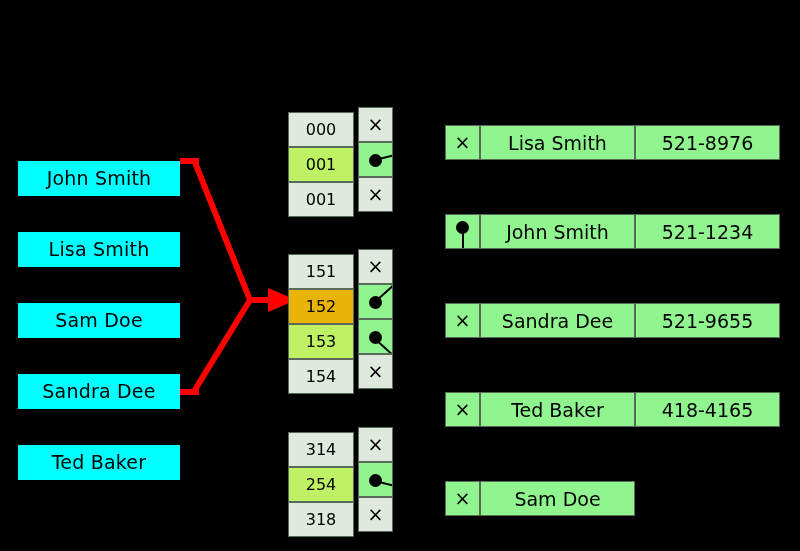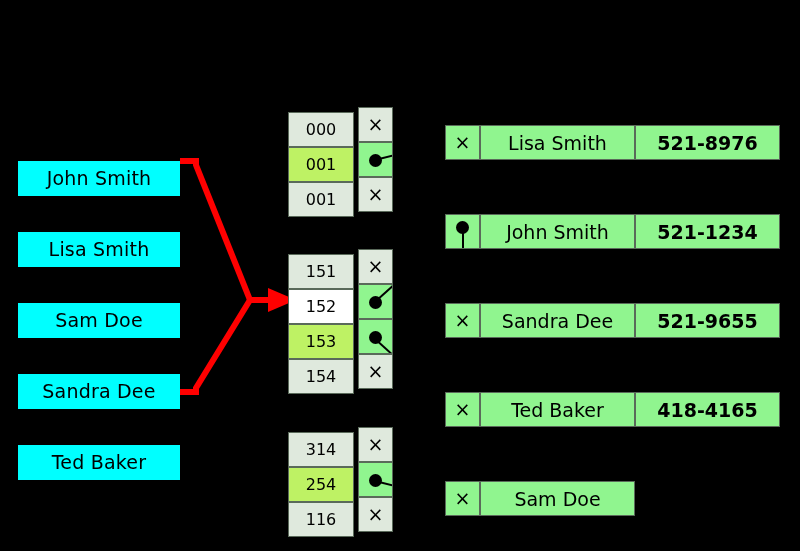--- a/index.html
+++ b/index.html
@@ -28,21 +28,21 @@
     position:absolute;left:0;top:5px;
     width:66px;height:35px;
     box-sizing:border-box;
     border:1.4px solid #5a6a5a;
     display:flex;align-items:center;justify-content:center;
     font-size:16px;
     background:#dfe9dd;
   }
   .bucket-index.empty{background:#dfe9dd;}
   .bucket-index.highlight{background:#bef264;}
-  .bucket-index.collision{background:#ffffff;}
+  .bucket-index.collision{background:#eab308;}
   .bucket-ptr{
     position:absolute;left:70px;top:0;
     width:35px;height:35px;
     box-sizing:border-box;
     border:1.4px solid #5a6a5a;
     background:#dfe9dd;
     overflow:hidden;
   }
   .bucket-ptr.filled{background:#90f58f;}
   .ptr-x{
@@ -83,21 +83,20 @@
     display:flex;align-items:center;justify-content:center;
     font-size:19px;
   }
   .rec-phone{
     width:145px;
     box-sizing:border-box;
     border:1.4px solid #5a6a5a;
     background:#90f58f;
     display:flex;align-items:center;justify-content:center;
     font-size:19px;
-    font-weight:bold;
   }
   .rec-dot{
     position:absolute;width:13px;height:13px;border-radius:50%;
     background:#000;left:10px;top:6px;
   }
   .rec-vline{
     position:absolute;width:2.4px;background:#000;
     left:15.8px;top:12px;height:22px;
   }
 
@@ -220,21 +219,21 @@
         <span>254</span>
       </div>
       <div class="bucket-ptr filled">
         <div class="ptr-dot"></div>
         <div class="ptr-line" style="left:16px;top:17px;width:28px;transform:rotate(14deg);"></div>
       </div>
     </div>
 
     <div class="bucket-row">
       <div class="bucket-index empty">
-        <span>116</span>
+        <span>318</span>
       </div>
       <div class="bucket-ptr">
         <div class="ptr-x">×</div>
       </div>
     </div>
   </div>
 
   <div class="record" style="left:445px;top:125px;">
     <div class="rec-ptr">
       <span>×</span>

